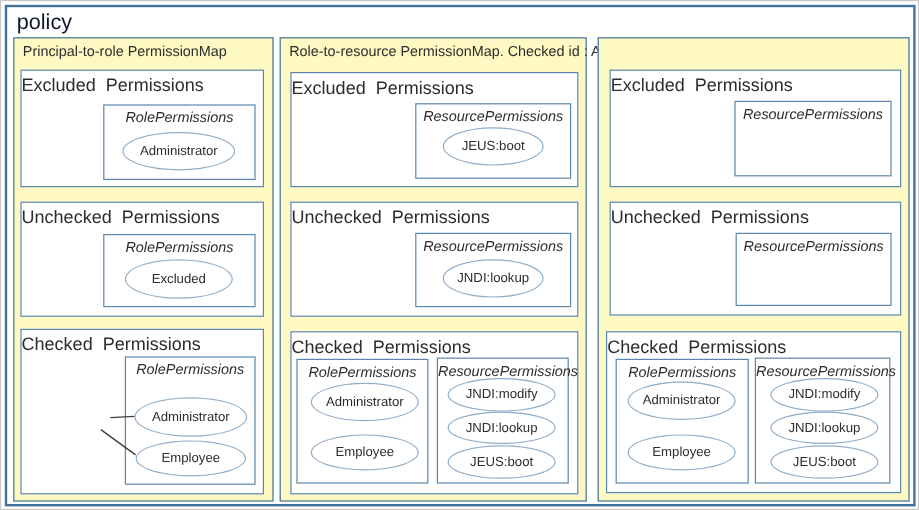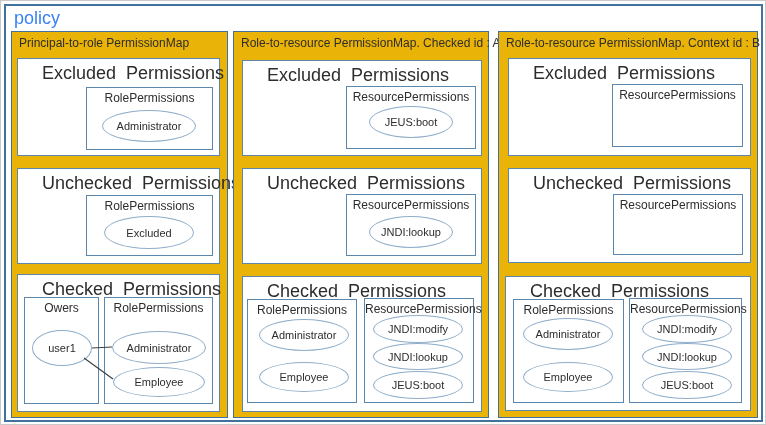--- a/index.html
+++ b/index.html
@@ -9,46 +9,46 @@
     --text:#2d2d2d;
     --connector:#3f3f3f;
   }
   *{box-sizing:border-box;margin:0;padding:0;}
   html,body{background:#ffffff;}
   body{font-family:"Liberation Sans","DejaVu Sans",sans-serif;color:var(--text);}
 
   .stage{position:relative;width:766px;height:425px;background:#ffffff;border:1px solid #c9c9c9;overflow:hidden;}
 
   .policy-box{position:absolute;left:3px;top:3px;width:759px;height:418px;border:2px solid var(--outer-border);background:#ffffff;}
-  .policy-title{position:absolute;left:8px;top:2px;font-size:18px;color:#3b82f6;}
+  .policy-title{position:absolute;left:8px;top:2px;font-size:18px;color:#0f172a;}
 
-  .col{position:absolute;top:25px;height:387px;border:1px solid var(--outer-border);background:#eab308;}
+  .col{position:absolute;top:25px;height:387px;border:1px solid var(--outer-border);background:#fef9c3;}
   .col.c1{left:5px;width:217px;}
   .col.c2{left:227px;width:256px;}
   .col.c3{left:492px;width:260px;}
   .col-title{position:absolute;left:7px;top:4px;font-size:12px;white-space:pre;}
 
   .section{position:absolute;border:1px solid var(--box-border);background:#ffffff;}
-  .section-label{position:absolute;left:24px;top:4px;font-size:18px;white-space:pre;}
+  .section-label{position:absolute;left:0;top:4px;font-size:15px;white-space:pre;}
 
   
   .c1-ex{left:5px;top:26px;width:203px;height:98px;}
   .c1-un{left:5px;top:136px;width:203px;height:96px;}
   .c1-ch{left:5px;top:242px;width:203px;height:138px;}
   
   .c2-ex{left:8px;top:28px;width:240px;height:96px;}
   .c2-un{left:8px;top:136px;width:240px;height:96px;}
   .c2-ch{left:8px;top:244px;width:240px;height:136px;}
   
   .c3-ex{left:9px;top:26px;width:243px;height:98px;}
   .c3-un{left:9px;top:136px;width:243px;height:95px;}
   .c3-ch{left:6px;top:244px;width:246px;height:135px;}
 
   .gbox{position:absolute;border:1px solid var(--box-border);background:#ffffff;}
-  .gbox-title{text-align:center;padding-top:3px;font-size:12px;white-space:pre;}
+  .gbox-title{text-align:center;padding-top:3px;font-size:12px;white-space:pre;font-style:italic;}
 
   .c1-ex-g{left:68px;top:28px;width:127px;height:63px;}
   .c1-un-g{left:68px;top:26px;width:127px;height:61px;}
   .c1-ch-owners{left:6px;top:22px;width:75px;height:107px;}
   .c1-ch-roles{left:86px;top:22px;width:109px;height:107px;}
 
   .c2-ex-g{left:103px;top:25px;width:130px;height:63px;}
   .c2-un-g{left:103px;top:25px;width:130px;height:62px;}
   .c2-ch-roles{left:4px;top:22px;width:110px;height:104px;}
   .c2-ch-res{left:121px;top:21px;width:110px;height:105px;}
@@ -105,24 +105,20 @@
       <div class="section c1-un">
         <div class="section-label">Unchecked  Permissions</div>
         <div class="gbox c1-un-g">
           <div class="gbox-title">RolePermissions</div>
           <div class="ellipse e-c1-cust">Excluded</div>
         </div>
       </div>
 
       <div class="section c1-ch">
         <div class="section-label">Checked  Permissions</div>
-        <div class="gbox c1-ch-owners">
-          <div class="gbox-title">Owers</div>
-          <div class="ellipse e-user1">user1</div>
-        </div>
         <div class="gbox c1-ch-roles">
           <div class="gbox-title">RolePermissions</div>
           <div class="ellipse e-c1ch-admin">Administrator</div>
           <div class="ellipse e-c1ch-emp">Employee</div>
         </div>
         <svg class="connector-svg" viewBox="0 0 203 138">
           <line class="connector-line" x1="74" y1="73" x2="94" y2="72"></line>
           <line class="connector-line" x1="66" y1="83" x2="95" y2="104"></line>
         </svg>
       </div>
@@ -157,21 +153,20 @@
         <div class="gbox c2-ch-res">
           <div class="gbox-title">ResourcePermissions</div>
           <div class="ellipse e-res-1">JNDI:modify</div>
           <div class="ellipse e-res-2">JNDI:lookup</div>
           <div class="ellipse e-res-3">JEUS:boot</div>
         </div>
       </div>
     </div>
 
     <div class="col c3">
-      <div class="col-title">Role-to-resource PermissionMap. Context id : B</div>
 
       <div class="section c3-ex">
         <div class="section-label">Excluded  Permissions</div>
         <div class="gbox c3-ex-g">
           <div class="gbox-title">ResourcePermissions</div>
         </div>
       </div>
 
       <div class="section c3-un">
         <div class="section-label">Unchecked  Permissions</div>

